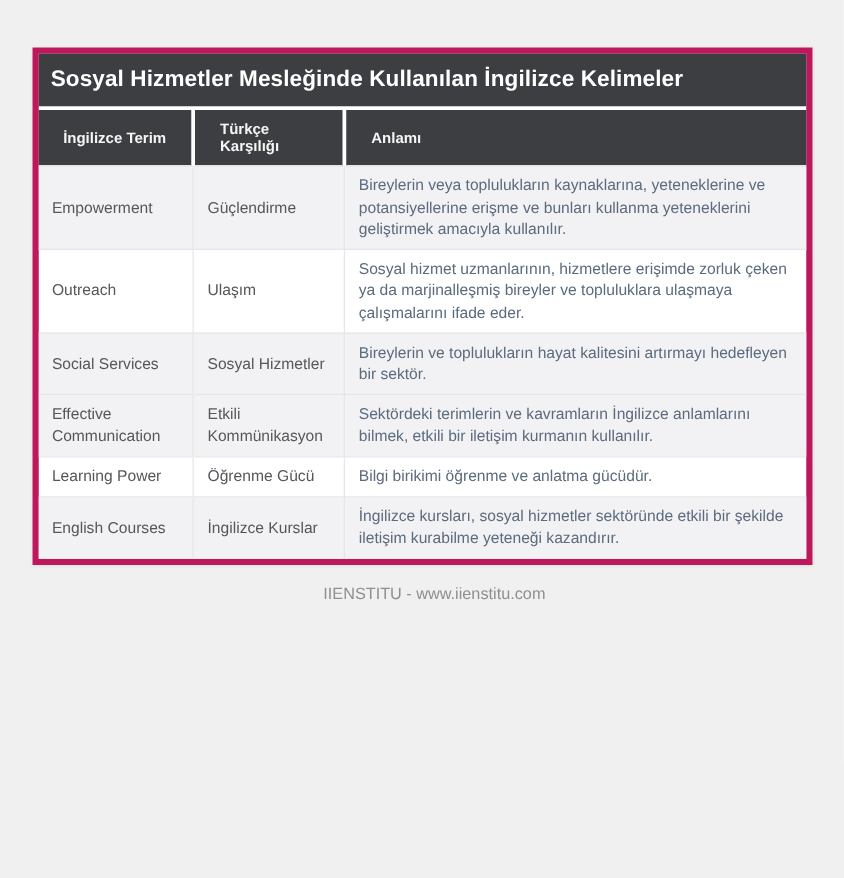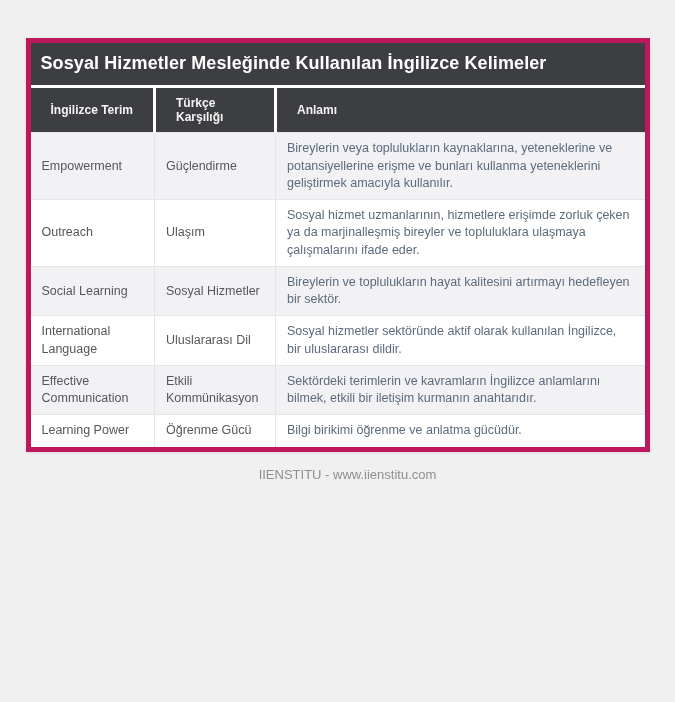--- a/index.html
+++ b/index.html
@@ -103,36 +103,36 @@
           <td class="term">Empowerment</td>
           <td class="turkish">Güçlendirme</td>
           <td class="meaning">Bireylerin veya toplulukların kaynaklarına, yeteneklerine ve potansiyellerine erişme ve bunları kullanma yeteneklerini geliştirmek amacıyla kullanılır.</td>
         </tr>
         <tr>
           <td class="term">Outreach</td>
           <td class="turkish">Ulaşım</td>
           <td class="meaning">Sosyal hizmet uzmanlarının, hizmetlere erişimde zorluk çeken ya da marjinalleşmiş bireyler ve topluluklara ulaşmaya çalışmalarını ifade eder.</td>
         </tr>
         <tr class="stripe">
-          <td class="term">Social Learning</td>
+          <td class="term">Social Services</td>
           <td class="turkish">Sosyal Hizmetler</td>
           <td class="meaning">Bireylerin ve toplulukların hayat kalitesini artırmayı hedefleyen bir sektör.</td>
-        </tr>
-        <tr>
-          <td class="term">International Language</td>
-          <td class="turkish">Uluslararası Dil</td>
-          <td class="meaning">Sosyal hizmetler sektöründe aktif olarak kullanılan İngilizce, bir uluslararası dildir.</td>
         </tr>
         <tr class="stripe">
           <td class="term">Effective Communication</td>
           <td class="turkish">Etkili Kommünikasyon</td>
-          <td class="meaning">Sektördeki terimlerin ve kavramların İngilizce anlamlarını bilmek, etkili bir iletişim kurmanın anahtarıdır.</td>
+          <td class="meaning">Sektördeki terimlerin ve kavramların İngilizce anlamlarını bilmek, etkili bir iletişim kurmanın kullanılır.</td>
         </tr>
         <tr>
           <td class="term">Learning Power</td>
           <td class="turkish">Öğrenme Gücü</td>
           <td class="meaning">Bilgi birikimi öğrenme ve anlatma gücüdür.</td>
+        </tr>
+        <tr class="stripe">
+          <td class="term">English Courses</td>
+          <td class="turkish">İngilizce Kurslar</td>
+          <td class="meaning">İngilizce kursları, sosyal hizmetler sektöründe etkili bir şekilde iletişim kurabilme yeteneği kazandırır.</td>
         </tr>
       </tbody>
   </table>
 </div>
 
 <div class="footer">IIENSTITU - www.iienstitu.com</div>
 
 </body></html>

